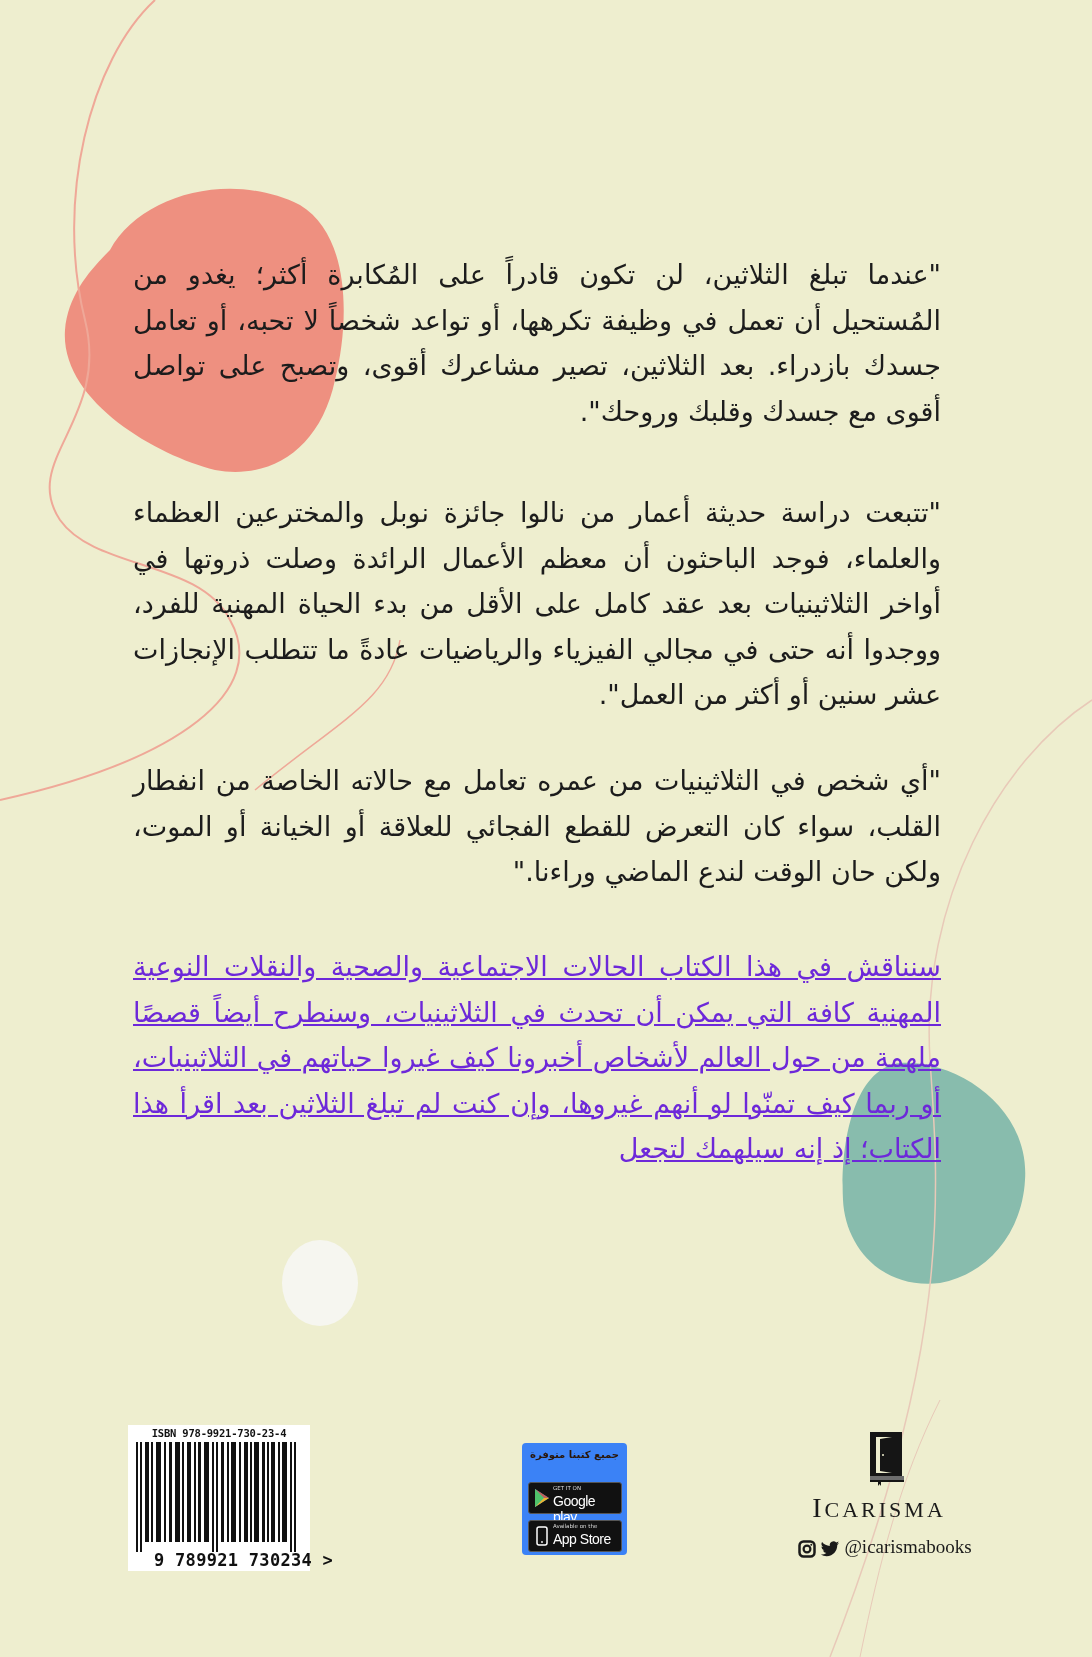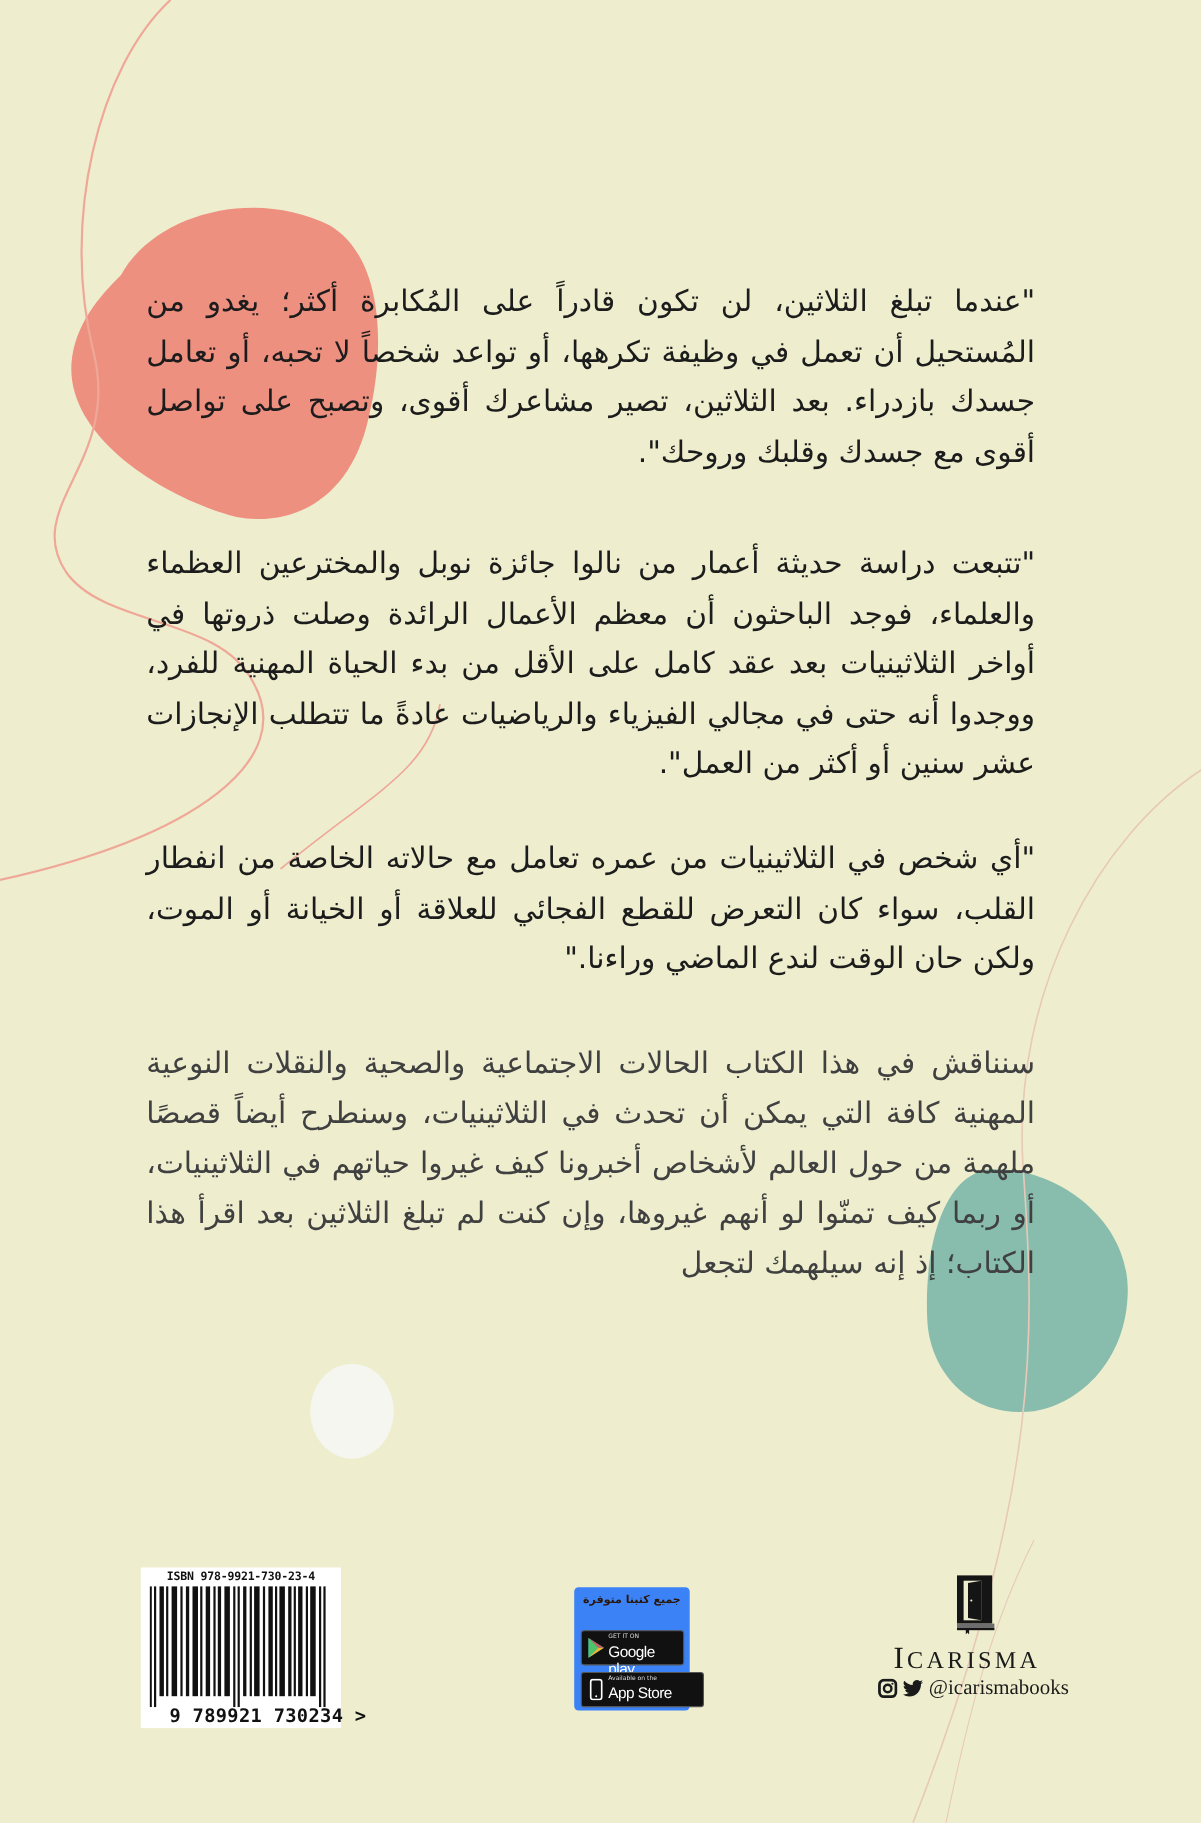--- a/index.html
+++ b/index.html
@@ -16,21 +16,21 @@
     left: 133px; width: 808px;
     direction: rtl;
     text-align: justify;
     text-align-last: right;
     font-family: "DejaVu Sans", sans-serif;
     font-size: 27px;
     line-height: 45.5px;
     color: #1c1c1c;
     letter-spacing: 0px;
   }
-  .text-block.orange { color: #404040; }
+  .text-block.orange { color: #6d28d9; text-decoration: underline; }
   .text-block .center-last { text-align: center; text-align-last: center; }
   #p1 { top: 252px; }
   #p2 { top: 490px; }
   #p3 { top: 758px; }
   #p4 { top: 944px; }
 
   .barcode {
     position: absolute; left: 128px; top: 1425px;
     width: 182px; height: 146px;
     background: #fff;
@@ -65,21 +65,21 @@
   .store-badge .badge-text2 {
     position: absolute; top: 19px; left: 0; right: 0; text-align: center;
     direction: rtl; font-size: 7px; color: #2a1608; margin-top: 39px;
   }
   .store-btn {
     position: absolute; left: 6px; width: 92px; height: 30px;
     background: #111; border-radius: 3px; color: #fff;
     border: 1px solid #555;
   }
   .store-btn.google { top: 39px; }
-  .store-btn.apple { top: 77px; padding-left: 18px; }
+  .store-btn.apple { top: 77px; }
   .store-btn .small {
     position: absolute; left: 24px; top: 2px; font-size: 5.5px; color: #ddd;
   }
   .store-btn .big {
     position: absolute; left: 24px; top: 10px; font-size: 14px; color: #fff;
     font-family: "Liberation Sans", sans-serif;
     letter-spacing: -0.5px;
   }
   .store-btn .ico { position: absolute; left: 4px; top: 5px; width: 18px; height: 20px; }
 
@@ -87,22 +87,22 @@
     position: absolute; left: 790px; top: 1428px; width: 190px; height: 140px;
   }
   .publisher .book-icon { position: absolute; left: 76px; top: 4px; width: 40px; height: 54px; }
   .publisher .brand {
     position: absolute; top: 64px; left: 0; right: 12px; text-align: center;
     font-family: "Liberation Serif", serif;
     font-size: 28px; color: #1a1a1a; letter-spacing: 3px;
   }
   .publisher .brand .sc { font-size: 22px; }
   .publisher .social {
-    position: absolute; top: 96px; left: 0; right: 0;
-    display: flex; align-items: center; justify-content: center; gap: 4px;
+    position: absolute; top: 108px; left: 0; right: 0;
+    display: flex; align-items: flex-end; justify-content: center; gap: 4px;
   }
   .publisher .social .handle {
     font-family: "Liberation Serif", serif;
     font-size: 19px; color: #1a1a1a;
   }
   .publisher .social svg { display: block; }
 </style>
 </head>
 <body>
 

